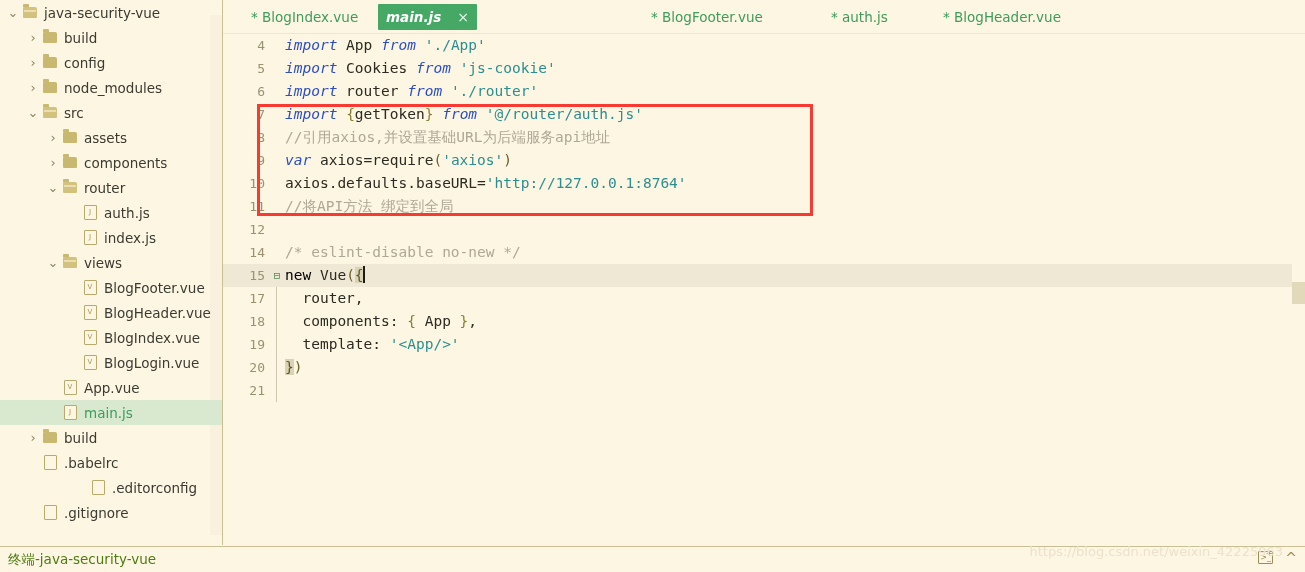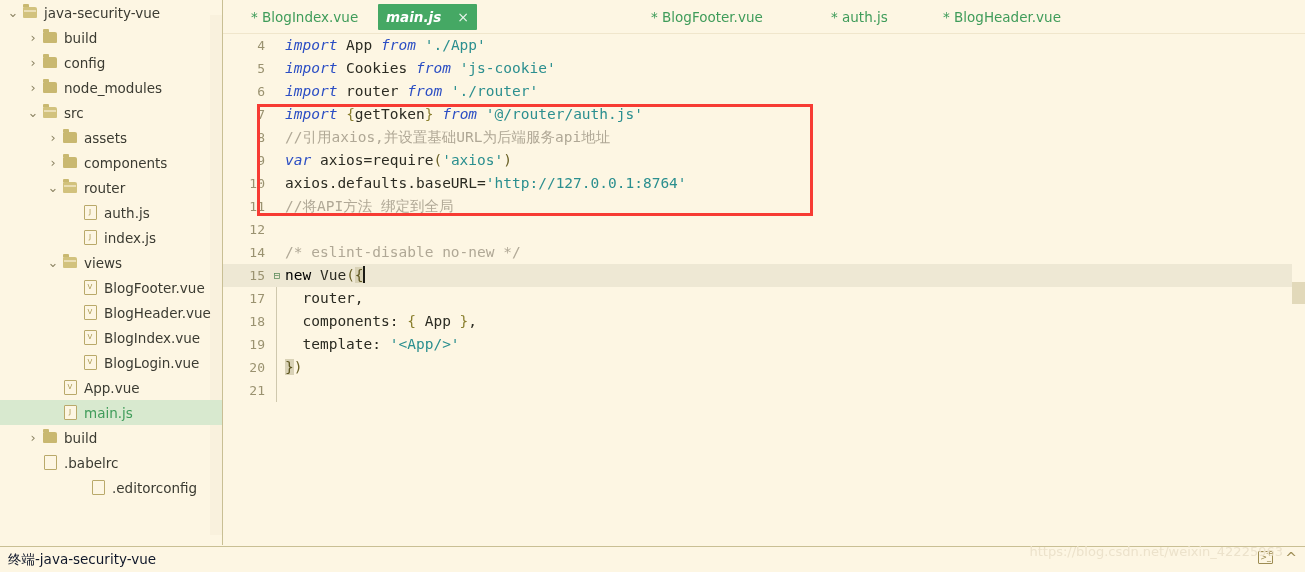--- a/index.html
+++ b/index.html
@@ -235,21 +235,21 @@
     position: absolute;
     left: 0; top: 546px;
     width: 1305px; height: 26px;
     background: #fdf6e3;
     border-top: 1px solid #c9bf94;
   }
   #status-label {
     position: absolute;
     left: 8px; top: 4px;
     font-size: 13.5px;
-    color: #0f172a;
+    color: #4d7c0f;
     white-space: nowrap;
   }
   #status-icons {
     position: absolute;
     right: 8px; top: 4px;
     display: flex;
     align-items: center;
     gap: 12px;
   }
   .term-icon {
@@ -428,20 +428,27 @@
             <span class="file-shape plain"></span>
           </span>
           <span class="tree-label">.babelrc</span>
         </div>
         <div class="tree-row" style="padding-left: 26px; margin-left: 48px;">
           <span class="arrow spacer">·</span>
           <span class="ficon">
             <span class="file-shape plain"></span>
           </span>
           <span class="tree-label">.editorconfig</span>
+        </div>
+        <div class="tree-row" style="padding-left: 26px;">
+          <span class="arrow spacer">·</span>
+          <span class="ficon">
+            <span class="file-shape plain"></span>
+          </span>
+          <span class="tree-label">.gitignore</span>
         </div>
       </div>
   </div>
 
   <div id="editor">
 
     <div id="tabbar">
         <div class="tab" style="left: 20px;">
           <span>* BlogIndex.vue</span>
         </div>

